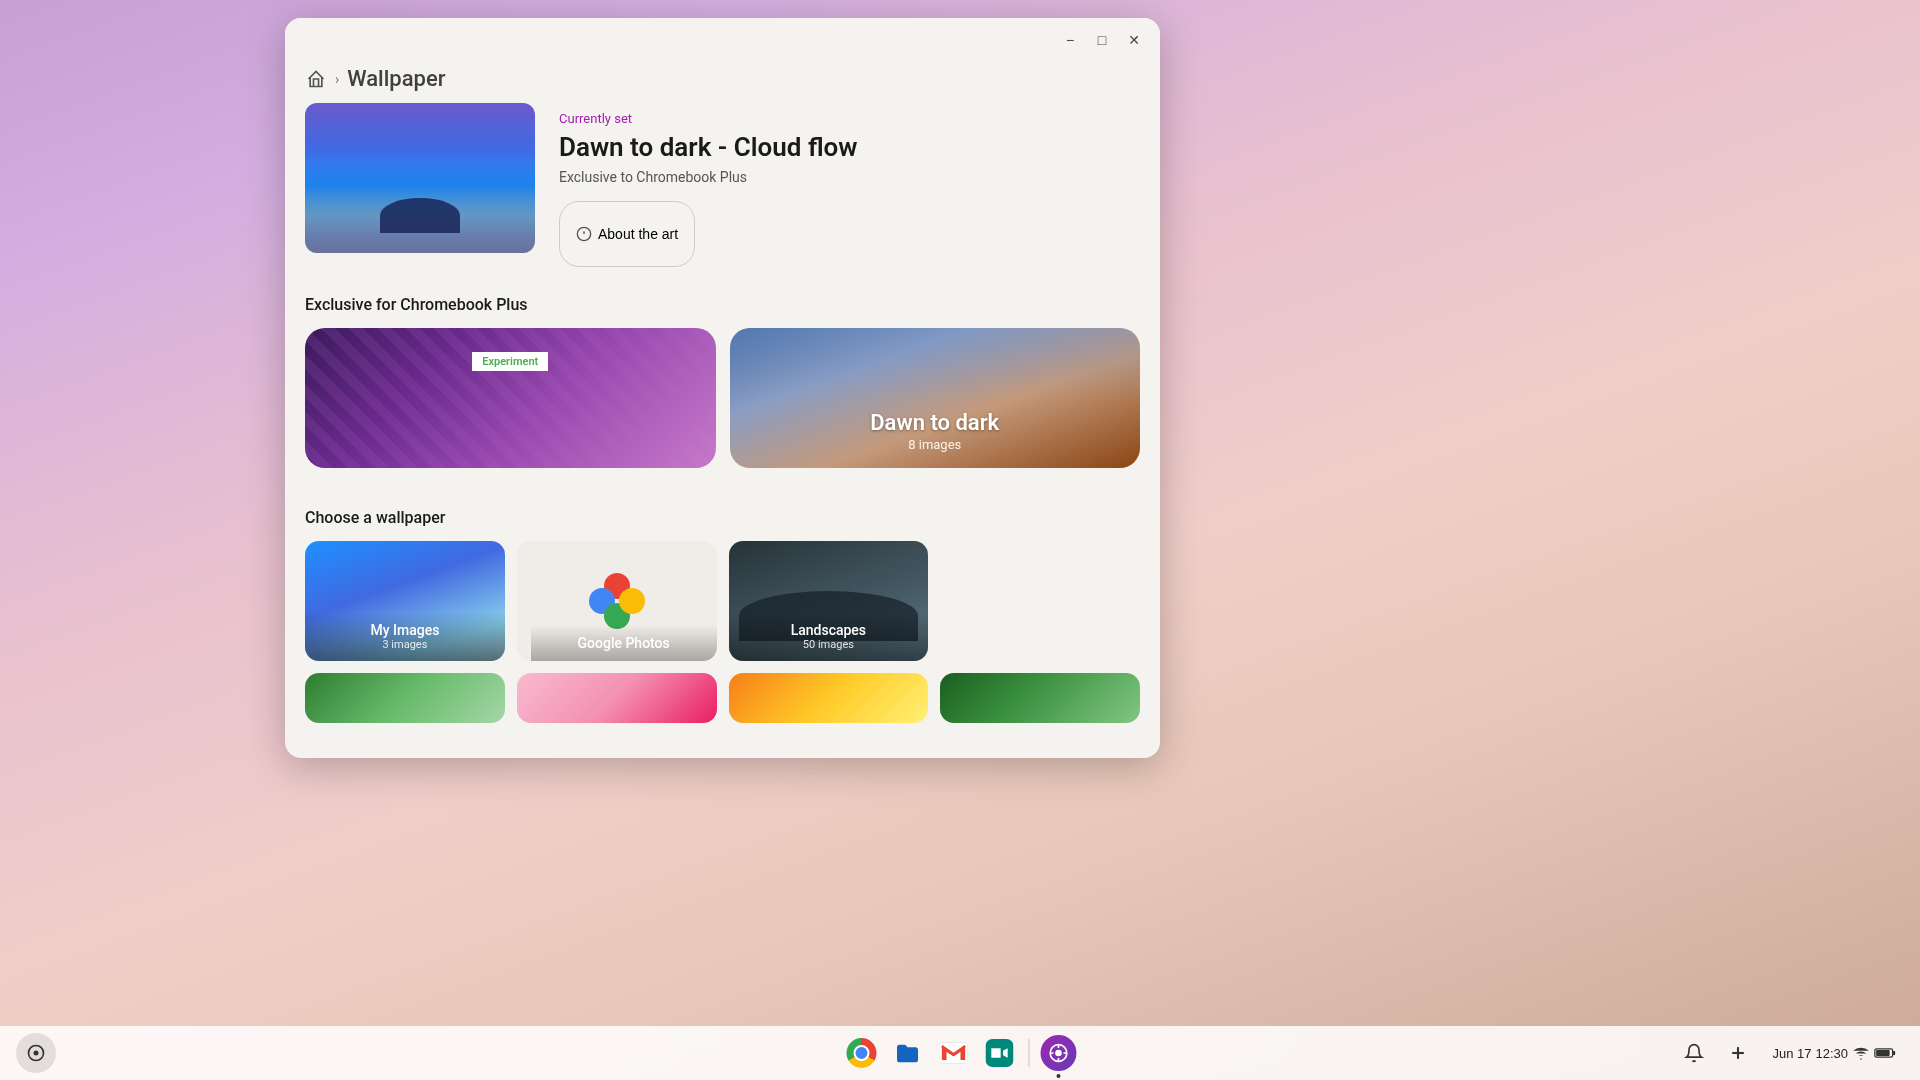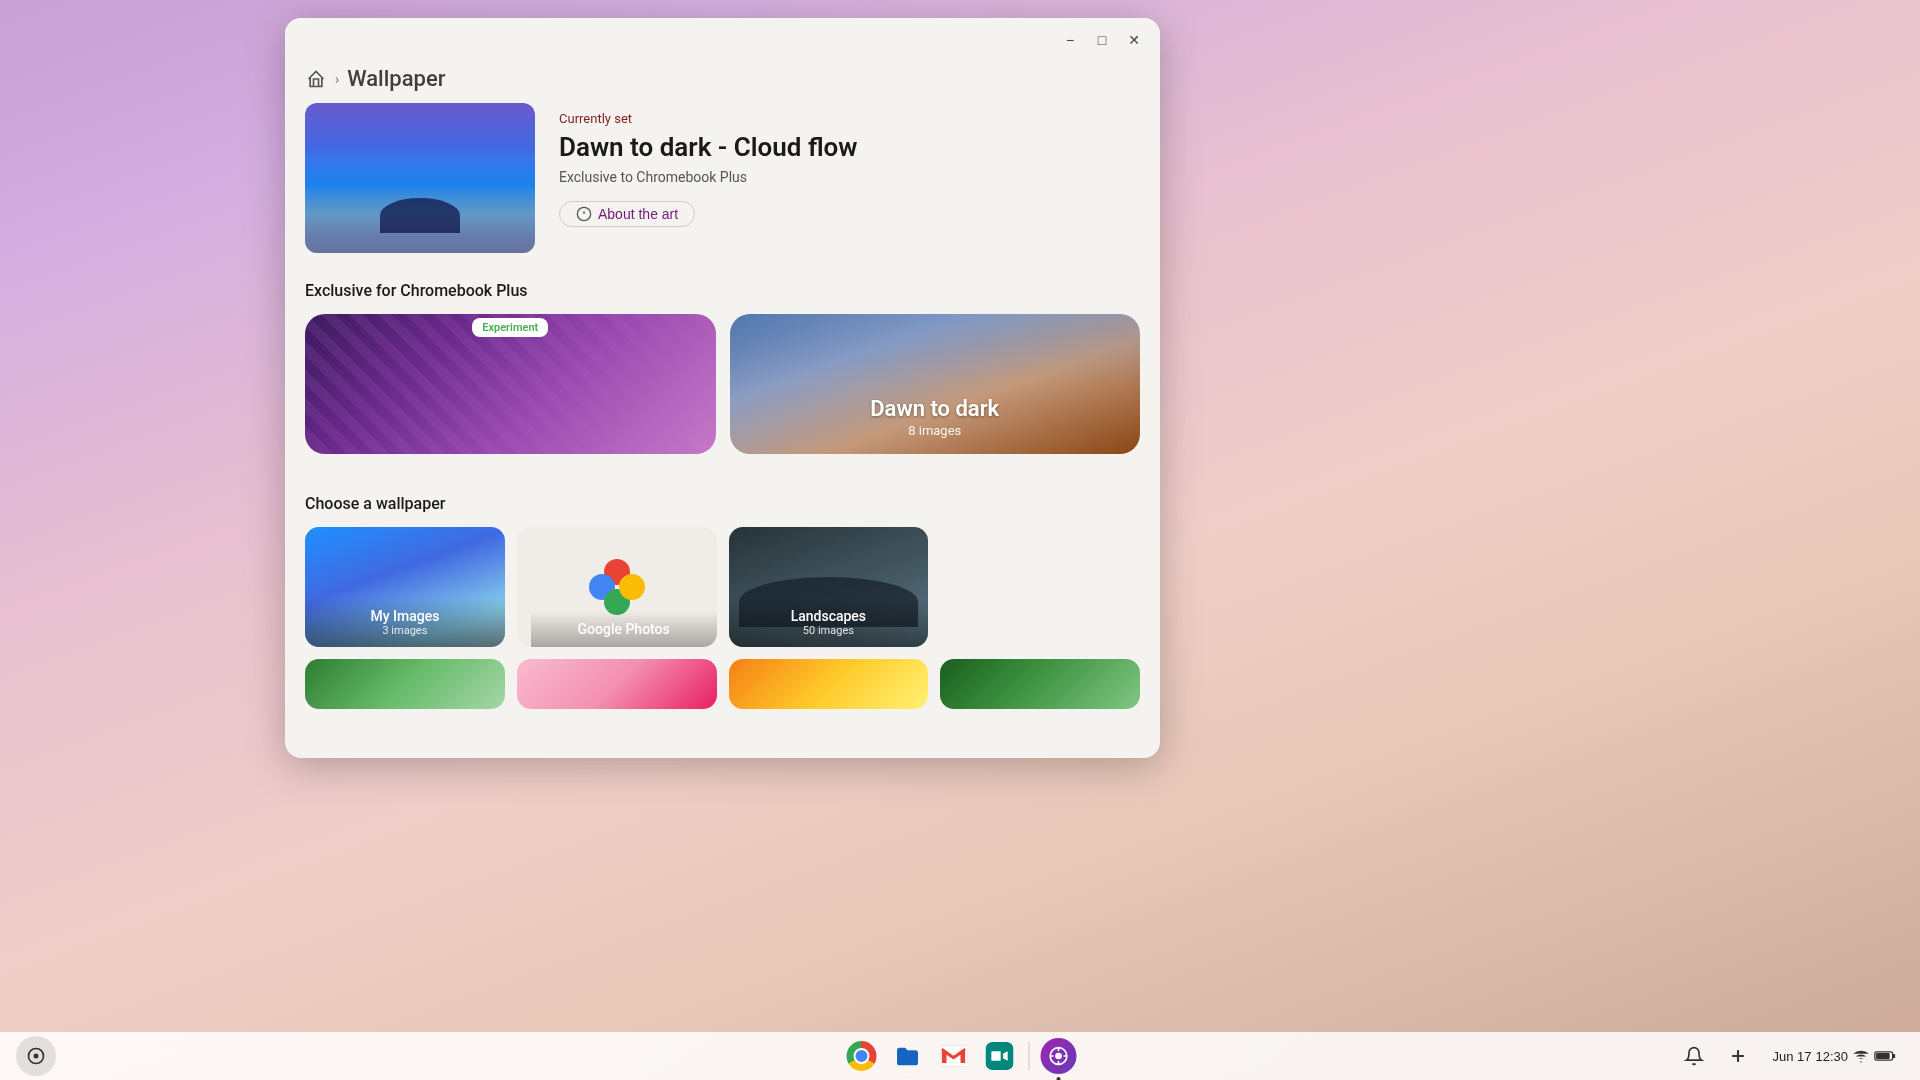--- a/index.html
+++ b/index.html
@@ -141,47 +141,47 @@
 
     .current-info {
       display: flex;
       flex-direction: column;
       gap: 6px;
       padding-top: 8px;
     }
 
     .currently-set-label {
       font-size: 13px;
-      color: #7f1d1d;
+      color: #a21caf;
     }
 
     .wallpaper-name {
       font-size: 26px;
       font-weight: 600;
       color: #1a1a1a;
       line-height: 1.2;
     }
 
     .wallpaper-exclusive {
       font-size: 14px;
       color: #555;
     }
 
     .about-art-btn {
       display: flex;
       align-items: center;
       gap: 6px;
       margin-top: 10px;
-      padding: 4px 16px;
+      padding: 24px 16px;
       border: 1.5px solid #ccc;
       border-radius: 20px;
       background: transparent;
       cursor: pointer;
       font-size: 14px;
-      color: #701a75;
+      color: #000000;
       width: fit-content;
     }
 
     
     .section-title {
       font-size: 16px;
       font-weight: 500;
       color: #1a1a1a;
       margin-bottom: 14px;
     }
@@ -228,29 +228,29 @@
 
     .plus-card-dawn::before {
       content: '';
       position: absolute;
       inset: 0;
       background: linear-gradient(180deg, rgba(100,140,200,0.3) 0%, transparent 50%);
     }
 
     .experiment-badge {
       position: absolute;
-      top: 4px;
+      top: 24px;
       left: 50%;
       transform: translateX(-50%);
       background: white;
       color: #4CAF50;
       font-size: 11px;
       font-weight: 600;
       padding: 3px 10px;
-      border-radius: 8px;
+      border-radius: 0;
       white-space: nowrap;
     }
 
     .plus-card-label {
       position: absolute;
       bottom: 0;
       left: 0;
       right: 0;
       padding: 16px;
       text-align: center;
@@ -367,21 +367,21 @@
       overflow: hidden;
       cursor: pointer;
     }
 
     
     .taskbar {
       position: absolute;
       bottom: 0;
       left: 0;
       right: 0;
-      height: 48px;
+      height: 54px;
       background: rgba(255,255,255,0.85);
       backdrop-filter: blur(20px);
       display: flex;
       align-items: center;
       justify-content: space-between;
       padding: 0 16px;
     }
 
     .taskbar-left {
       display: flex;

